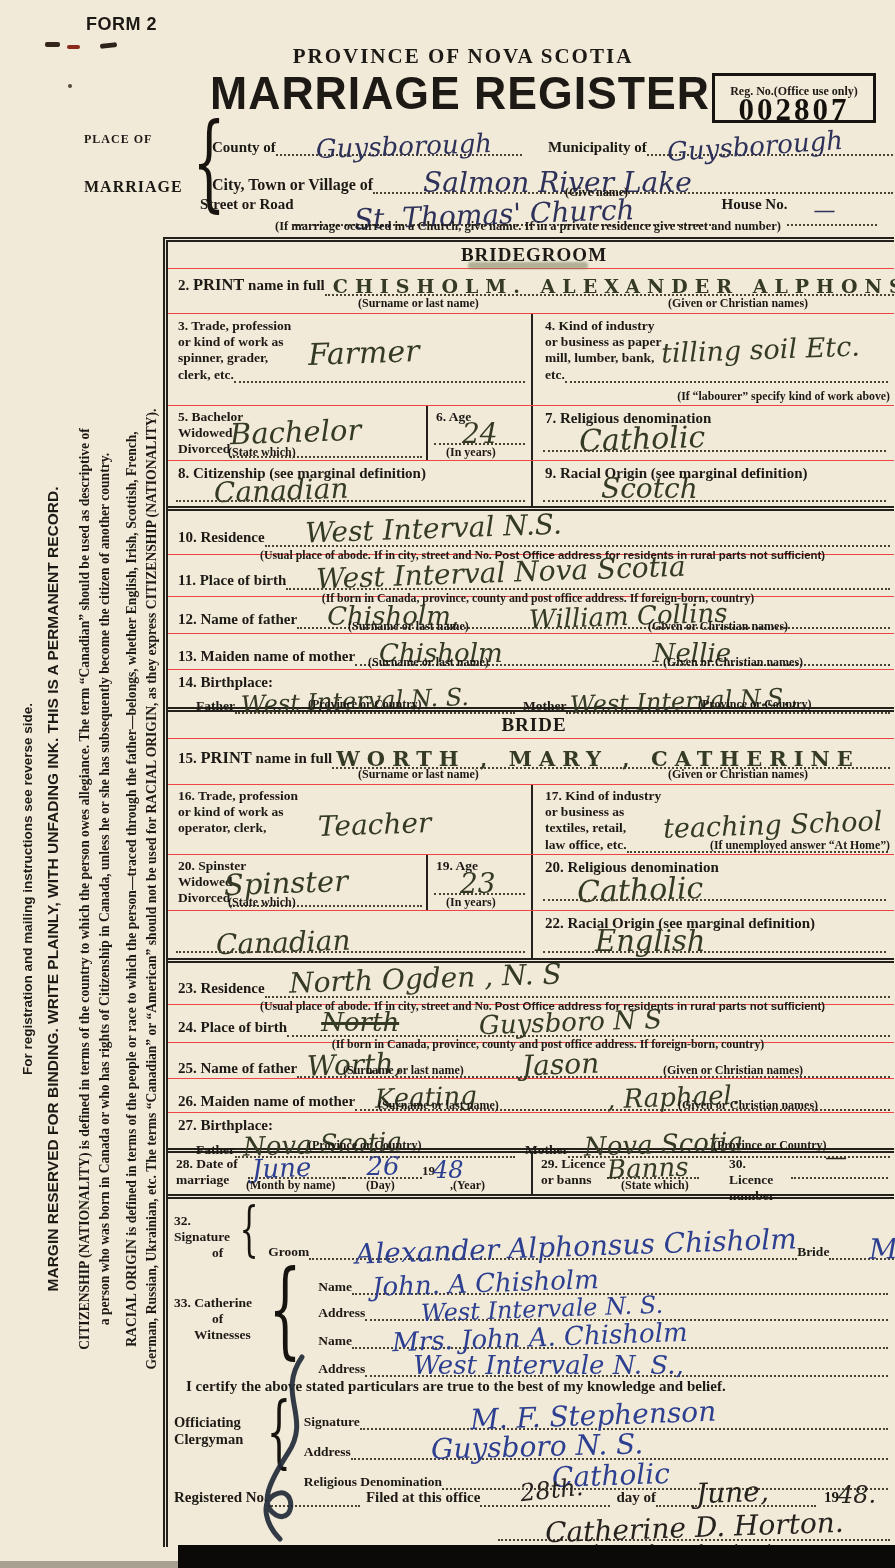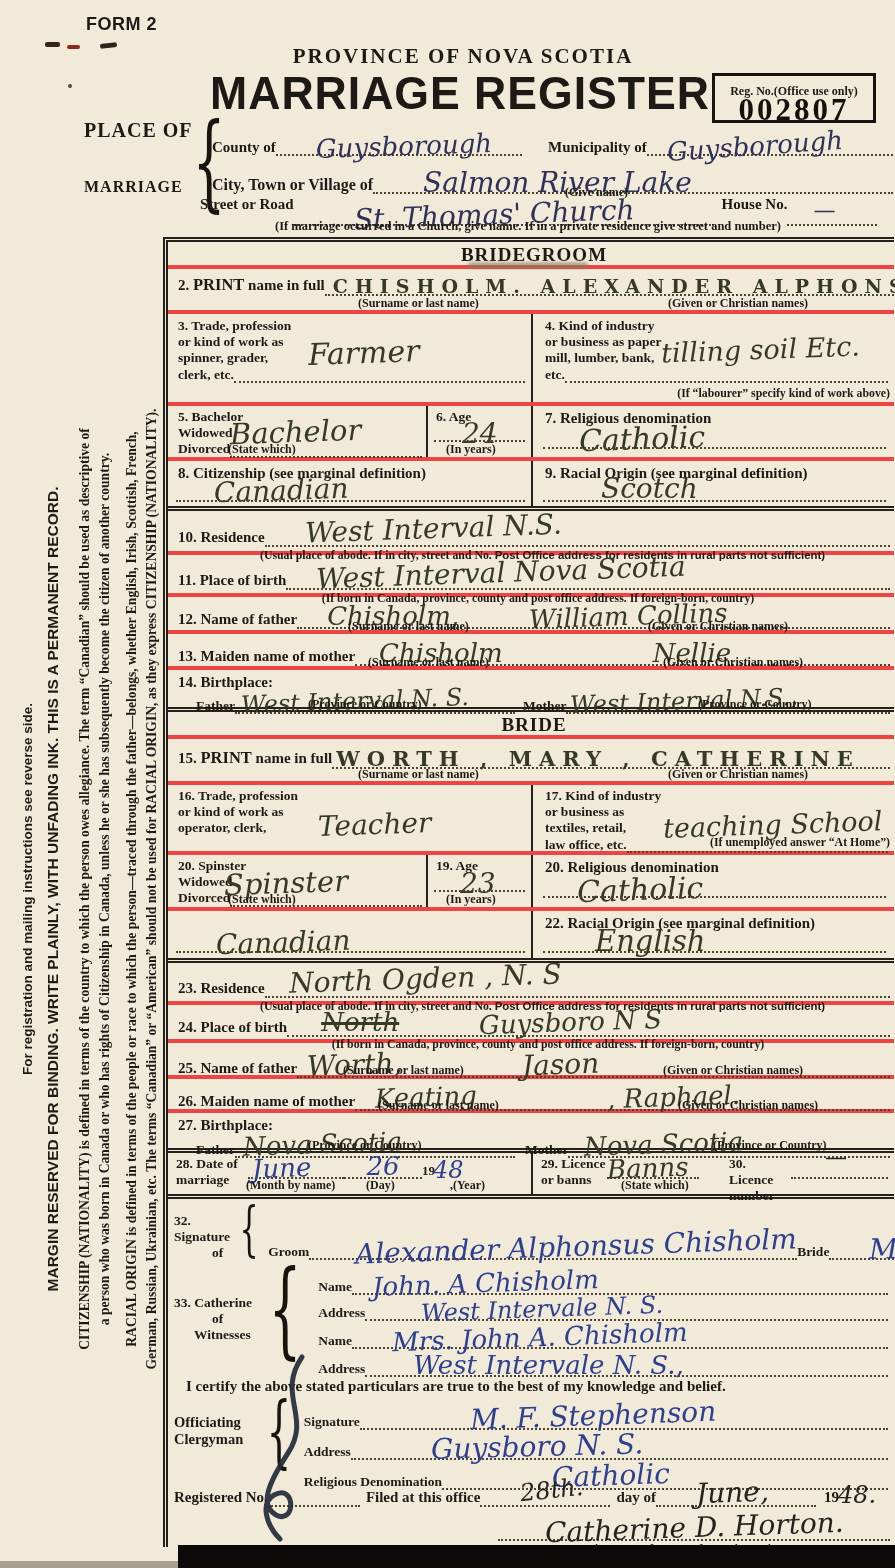--- a/index.html
+++ b/index.html
@@ -2,21 +2,21 @@
 <html><head>
 <meta charset="utf-8">
 <style>
   html,body{margin:0;padding:0}
   body{width:895px;height:1568px;position:relative;background:#f1ead8;overflow:hidden;
        font-family:"Liberation Serif",serif;color:#1d1915}
   .abs{position:absolute}
   .b{font-weight:bold}
   .sans{font-family:"Liberation Sans",sans-serif}
   .ctr{text-align:center}
-  .row{position:relative;box-sizing:border-box;border-bottom:4px solid #ef4444;padding:2px 4px 0 10px}
+  .row{position:relative;box-sizing:border-box;border-bottom:1px solid #ef4444;padding:2px 4px 0 10px}
   .cols{display:flex;width:100%;height:100%}
   .c{box-sizing:border-box;position:relative}
   .vr{border-right:2px solid #24201b}
   .lbl{font-size:15px;font-weight:bold;line-height:1.25}
   .sm{font-size:13.5px;font-weight:bold;line-height:1.2}
   .nt{font-size:11.8px;font-weight:bold}
   .sub{position:absolute;font-size:12px;font-weight:bold;white-space:nowrap}
   .fill{flex:1;border-bottom:2px dotted #4a4334;position:relative;display:flex;align-items:flex-end}
   .fillw{border-bottom:2px dotted #4a4334;position:relative;display:flex;align-items:flex-end;box-sizing:border-box}
   .hw{font-family:"DejaVu Serif",serif;font-style:italic;line-height:1;white-space:nowrap}
@@ -51,21 +51,21 @@
 <div class="abs sans b ctr" style="left:150px;top:66px;width:620px;font-size:46px;letter-spacing:1px;transform:scaleX(.97)">MARRIAGE REGISTER</div>
 
 <div class="abs" style="left:712px;top:73px;width:158px;height:44px;border:3px solid #171310;background:transparent">
   <div style="display:flex;justify-content:center;padding-top:8px">
     <span class="b" style="font-size:12px">Reg. No.</span>
     <span class="b" style="font-size:12px">(Office use only)</span>
   </div>
   <div class="b ctr" style="font-size:31px;letter-spacing:3px;margin-top:-7px;color:#14100c">002807</div>
 </div>
 
-<div class="abs b" style="left:84px;top:119px;font-size:20px;letter-spacing:1px">PLACE OF</div>
+<div class="abs b" style="left:84px;top:132px;font-size:12px;letter-spacing:1px">PLACE OF</div>
 <div class="abs b" style="left:84px;top:178px;font-size:16px;letter-spacing:1px">MARRIAGE</div>
 <div class="abs brace" style="left:176px;top:118px;font-size:104px">{</div>
 
 <div class="abs" style="left:212px;top:128px;width:681px;display:flex;align-items:flex-end">
   <span class="b" style="font-size:15px">County of</span>
   <span class="fill" style="max-width:280px">
     <span class="hw h26 navy tilt dip" style="margin-left:40px">Guysborough</span>
   </span>
   <span class="b" style="font-size:15px;margin-left:26px">Municipality of</span>
   <span class="fill">

